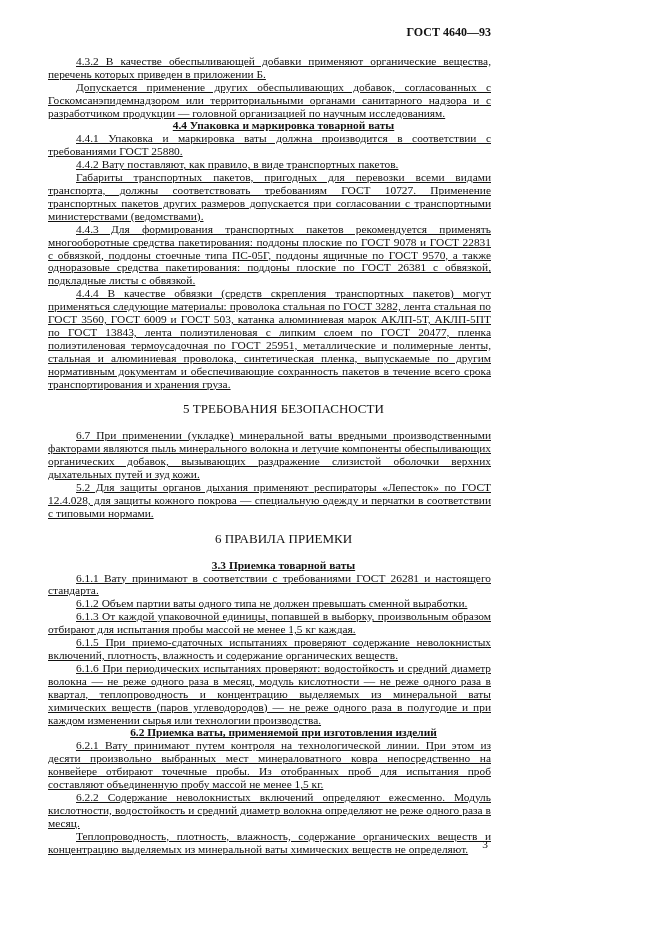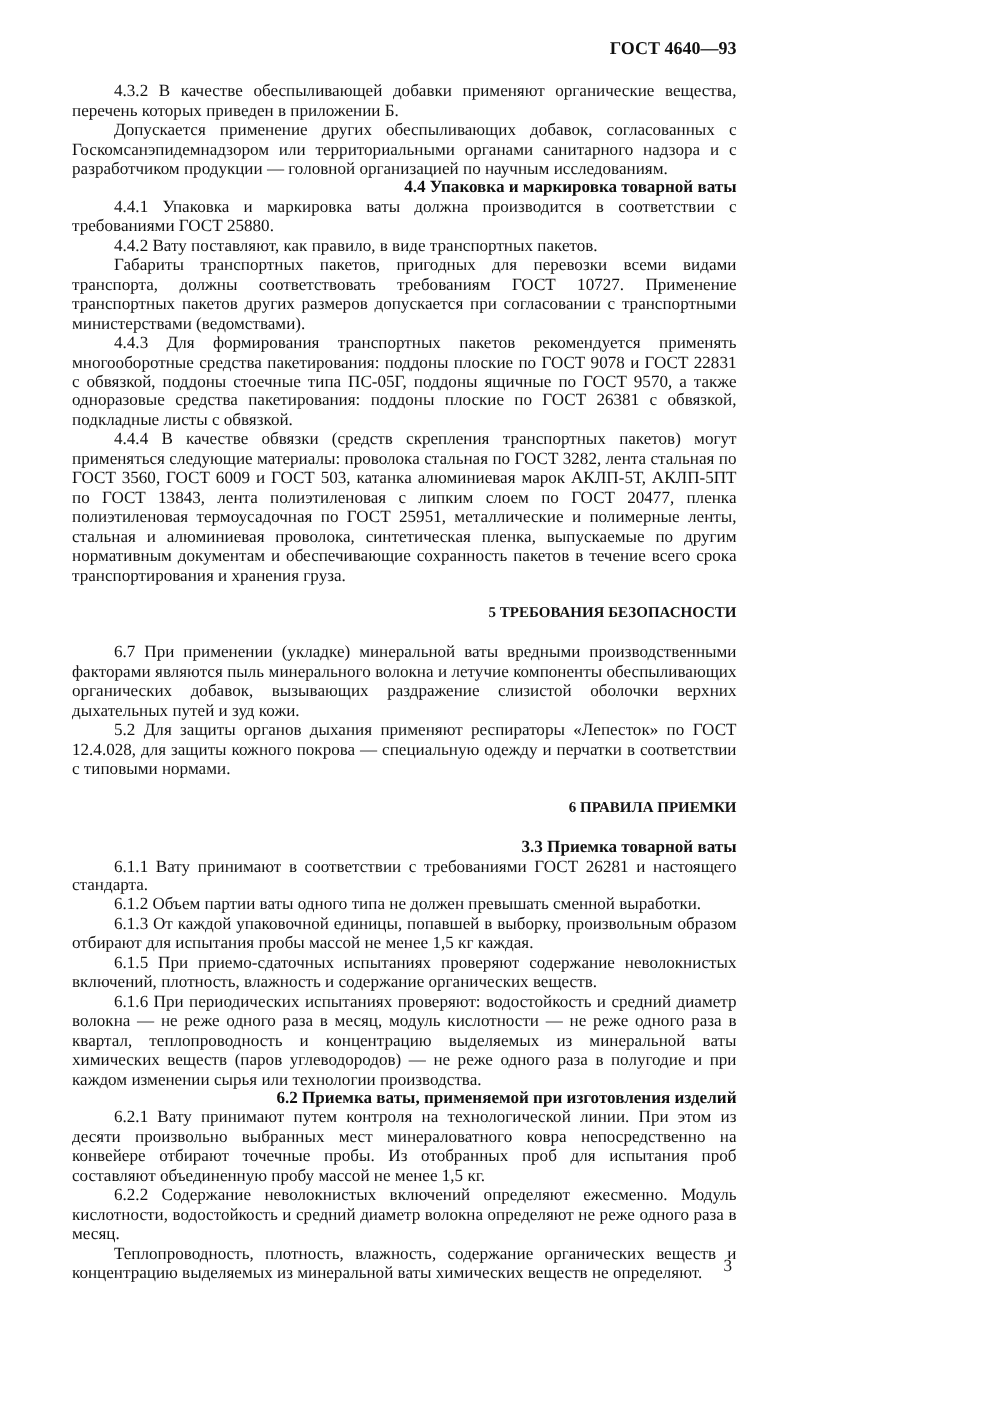--- a/index.html
+++ b/index.html
@@ -23,31 +23,32 @@
   .doc-header {
     text-align: right;
     font-weight: bold;
     font-size: 12px;
     margin-bottom: 16px;
   }
   .doc-body p {
     margin: 0;
     text-indent: 28px;
     text-align: justify;
+    text-decoration: underline;
   }
   .doc-body p.subheading {
     font-weight: bold;
-    text-align: right;
+    text-align: center;
   }
   .doc-body h2.heading {
-    font-size: 10px;
-    font-weight: bold;
+    font-size: 13px;
+    font-weight: normal;
     margin: 13px 0 13px 0;
     text-indent: 28px;
-    text-align: right;
+    text-align: center;
     line-height: 12.9px;
   }
   .page-number {
     position: absolute;
     right: 52px;
     top 838px;
     top: 838px;
     font-size: 11.4px;
   }
 </style>

